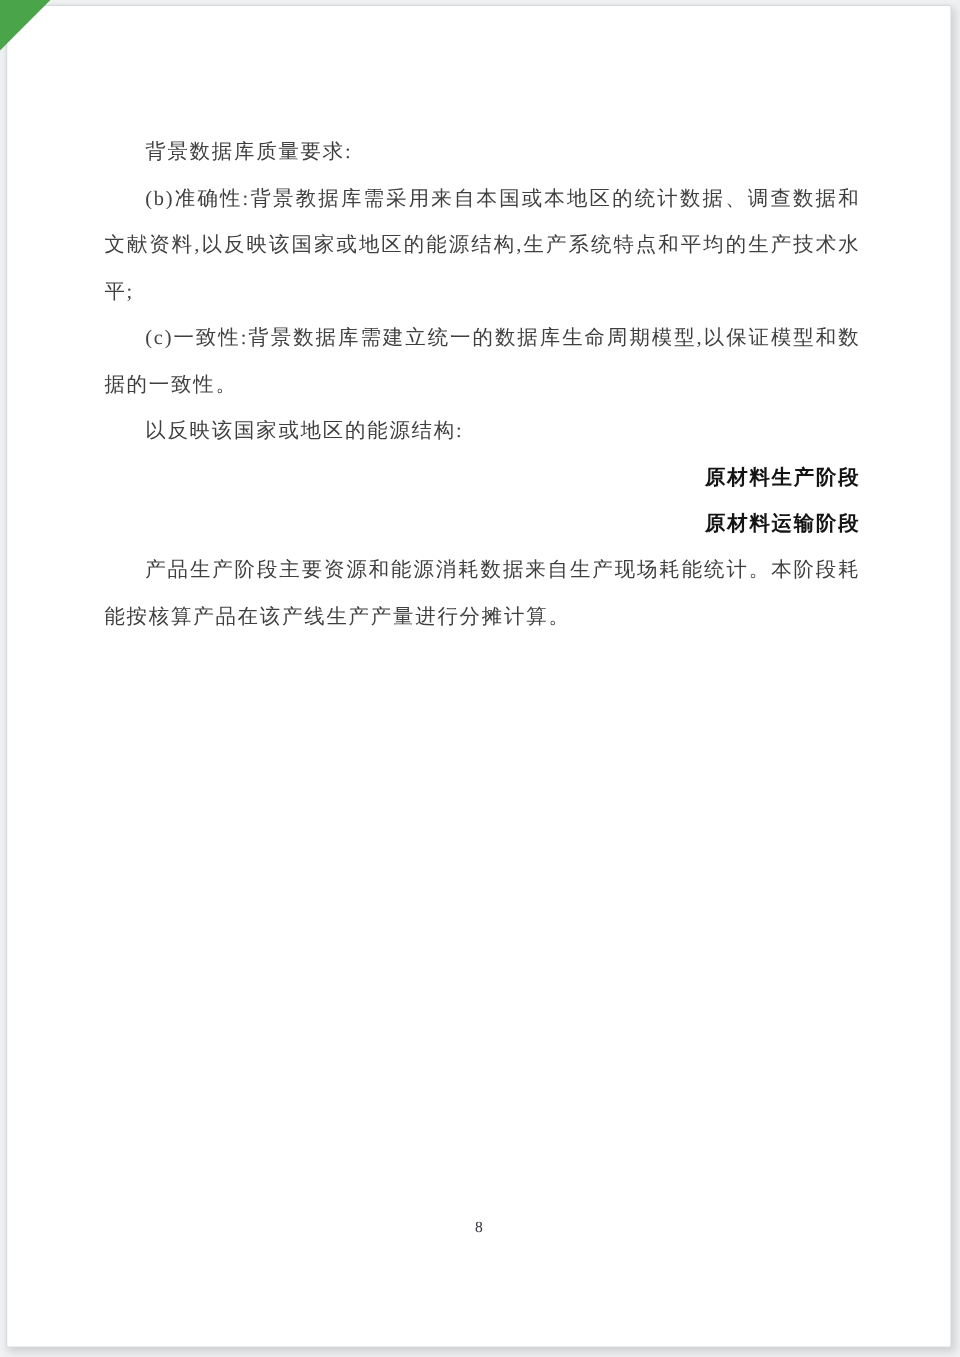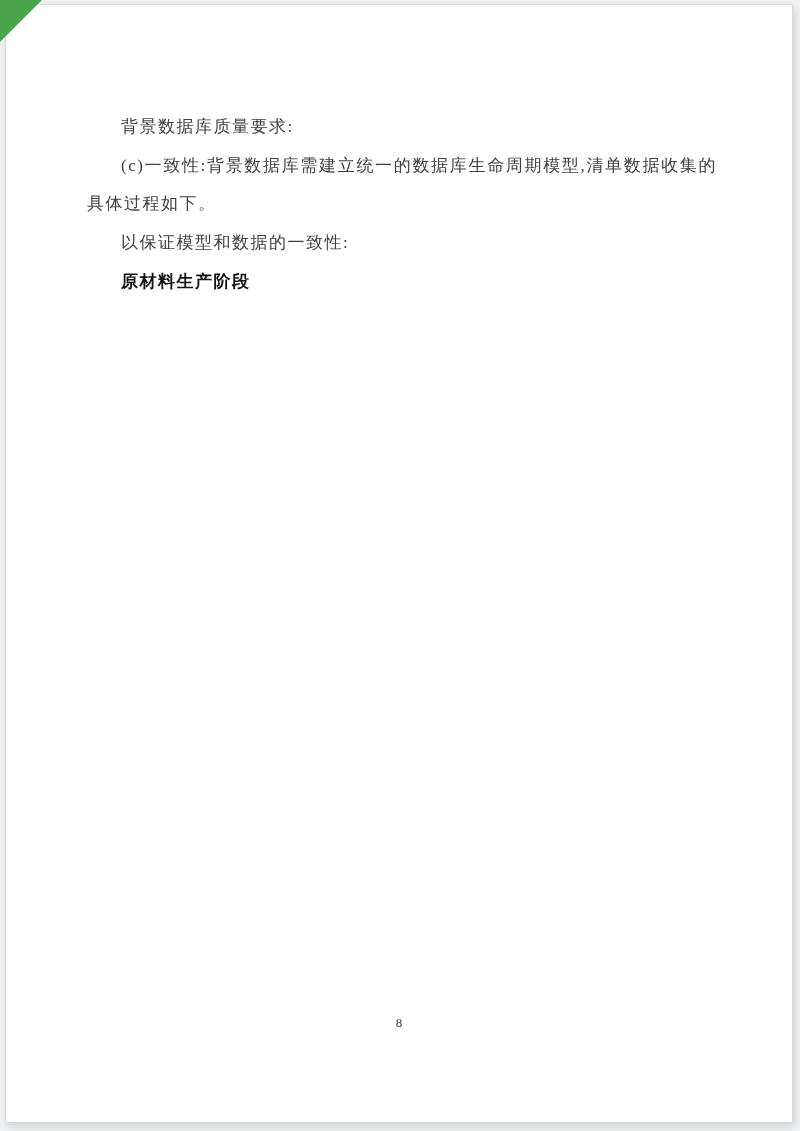--- a/index.html
+++ b/index.html
@@ -39,46 +39,49 @@
     line-height: 38.7px;
     letter-spacing: 1.5px;
     text-indent: 2em;
     text-align: justify;
     word-break: break-all;
     color: #3f3f3f;
   }
   .heading {
     font-weight: bold;
     color: #141414;
-    text-align: left;
+    text-align: right;
   }
   .page-footer {
     position: absolute;
     left: 0; right: 0;
     top: 1010px;
     text-align: center;
     font-size: 13px;
     letter-spacing: 0;
     color: #35353f;
   }
 </style>
 </head>
 <body>
 
 <div class="canvas">
 
   <div class="page">
 
     <div class="content">
       <p class="para">背景数据库质量要求:</p>
-      <p class="para">(c)一致性:背景数据库需建立统一的数据库生命周期模型,清单数据收集的具体过程如下。</p>
-      <p class="para">以保证模型和数据的一致性:</p>
+      <p class="para">(b)准确性:背景教据库需采用来自本国或本地区的统计数据、调查数据和文献资料,以反映该国家或地区的能源结构,生产系统特点和平均的生产技术水平;</p>
+      <p class="para">(c)一致性:背景数据库需建立统一的数据库生命周期模型,以保证模型和数据的一致性。</p>
+      <p class="para">以反映该国家或地区的能源结构:</p>
 
       <p class="heading">原材料生产阶段</p>
 
+      <p class="heading">原材料运输阶段</p>
 
+      <p class="para">产品生产阶段主要资源和能源消耗数据来自生产现场耗能统计。本阶段耗能按核算产品在该产线生产产量进行分摊计算。</p>
     </div>
 
     <div class="page-footer">8</div>
   </div>
 
   <div class="corner-triangle"></div>
 </div>
 
 </body></html>

